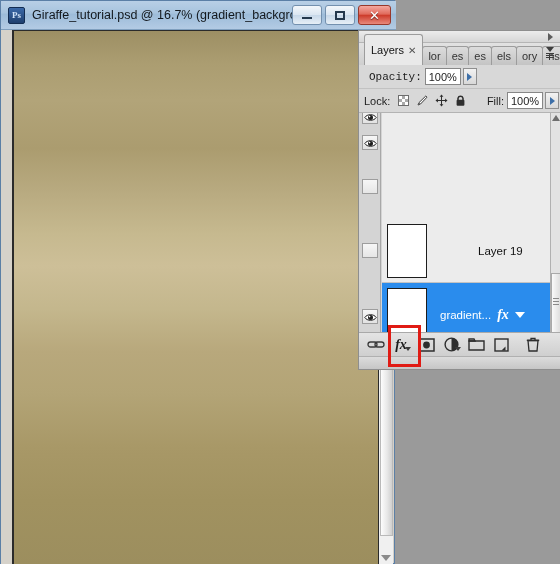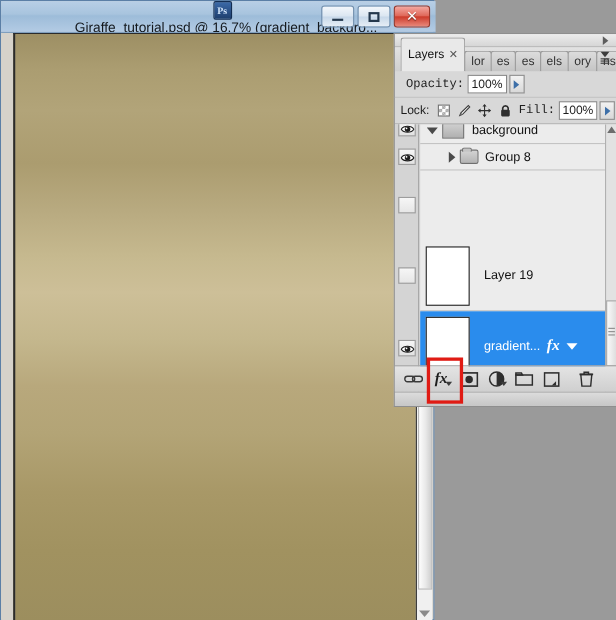--- a/index.html
+++ b/index.html
@@ -23,21 +23,20 @@
     background: #d4d0c8;
     border: 1px solid #5b7fa6;
   }
   #doc-titlebar {
     position: absolute; left: 0; top: 0;
     width: 395px; height: 29px;
     background: linear-gradient(to bottom, #b8cfe6 0%, #a8c4de 42%, #9dbcd9 48%, #b3cbe4 100%);
     border-bottom: 1px solid #7f9fbe;
     display: flex; align-items: center;
     padding-left: 7px;
-    flex-direction: column;
   }
   #doc-icon {
     width: 17px; height: 17px;
     background: linear-gradient(to bottom,#3b69a8,#1e3f6e);
     border: 1px solid #132d52;
     border-radius: 2px;
     color: #cfe2f7; font-size: 9px; font-weight: bold;
     display: flex; align-items: center; justify-content: center;
     font-family: "Liberation Serif", serif;
     flex: none;
@@ -235,21 +234,21 @@
   .checker-ico {
     width: 11px; height: 11px;
     background-image:
       linear-gradient(45deg,#a9a9a9 25%,transparent 25%,transparent 75%,#a9a9a9 75%),
       linear-gradient(45deg,#a9a9a9 25%,transparent 25%,transparent 75%,#a9a9a9 75%);
     background-size: 6px 6px;
     background-position: 0 0, 3px 3px;
     background-color: #fff;
     border: 1px solid #6d6d6d;
   }
-  #fill-label { margin-left: auto; font-size: 11px; font-family: Liberation Mono, monospace; }
+  #fill-label { margin-left: auto; font-size: 11px; }
   #fill-box {
     margin-left: 3px;
     width: 36px; height: 17px;
     background: #fff; border: 1px solid #878787;
     display: flex; align-items: center; justify-content: center;
     font-size: 11px;
   }
 
   
   #layers-list {
@@ -585,34 +584,24 @@
             <path d="M0.8,5.5 C3,1.8 10,1.8 12.2,5.5 C10,9.2 3,9.2 0.8,5.5 Z" fill="#fff" stroke="#1d1d1d" stroke-width="1"></path>
             <circle cx="6.5" cy="5.5" r="2.5" fill="#1d1d1d"></circle>
             <circle cx="5.6" cy="4.6" r="0.8" fill="#fff"></circle>
           </svg>
         </span>
       </div>
     </div>
 
     <div class="rows-col">
 
-      <div class="lrow" style="top:-6px; height:24px; padding-left:4px;">
-        <span class="disc-tri"></span>
-        <span class="grp-sq"></span>
-        <span class="lname">background</span>
-      </div>
-
-      <div class="lrow" style="top:18px; height:24px; padding-left:24px;">
-        <span class="disc-tri collapsed"></span>
-        <span class="folder-ico"></span>
-        <span class="lname">Group 8</span>
-      </div>
-
-
-      <div class="lrow" style="top:106px; height:64px; padding-left:5px;">
+
+
+
+      <div class="lrow" style="top:106px; height:64px; padding-left:5px;gap:38px;">
         <span class="thumb-box">
           <span class="thumb-transparent"></span>
         </span>
         <span class="lname" style="margin-left:13px;">Layer 19</span>
       </div>
 
       <div class="lrow sel" style="top:170px; height:64px; padding-left:5px;">
         <span class="thumb-box">
           <span class="thumb-white"></span>
         </span>

